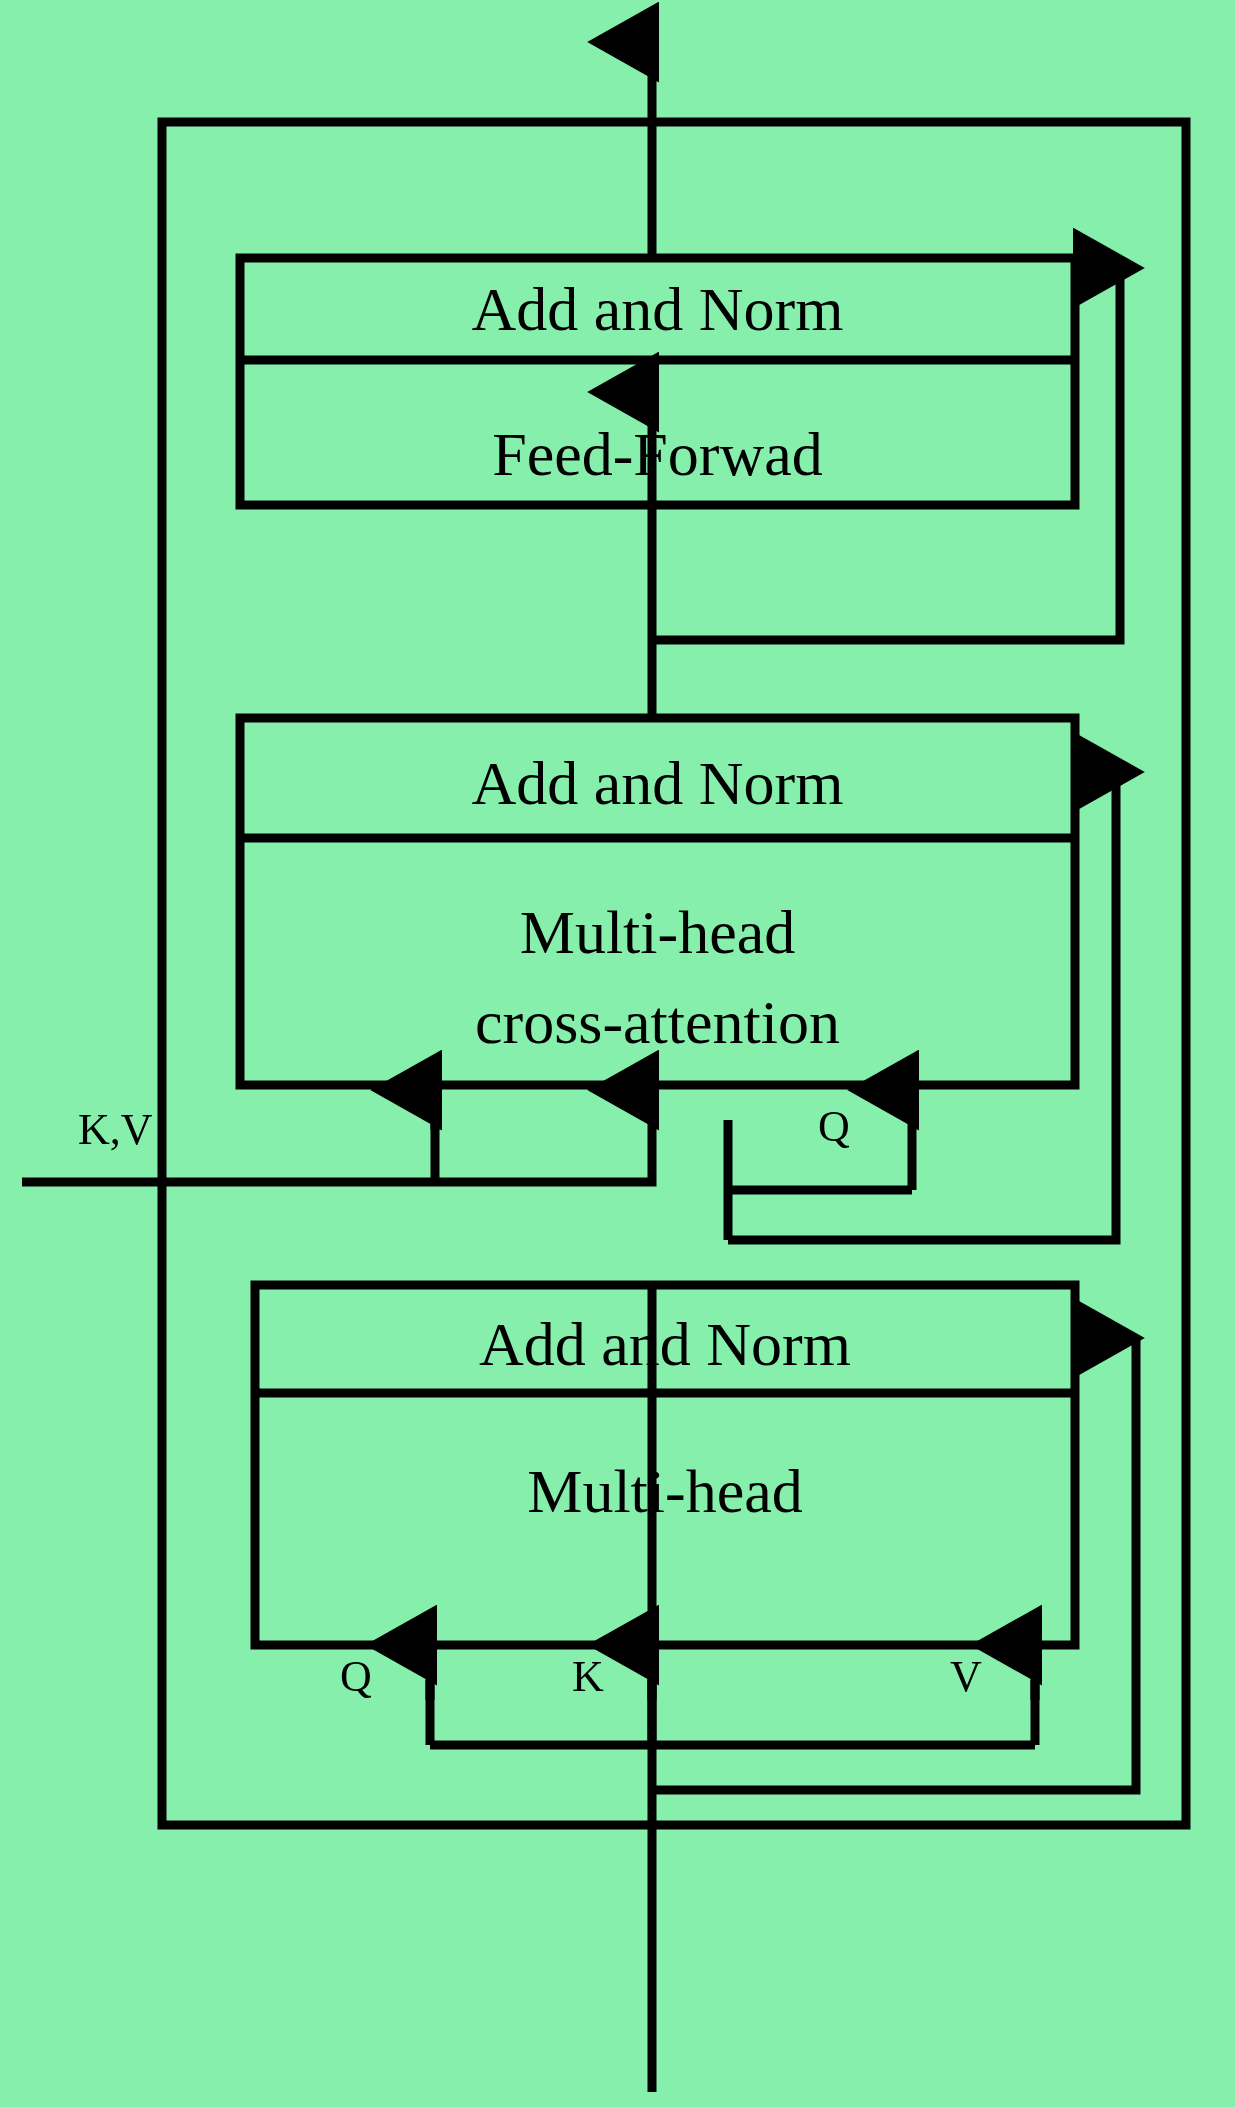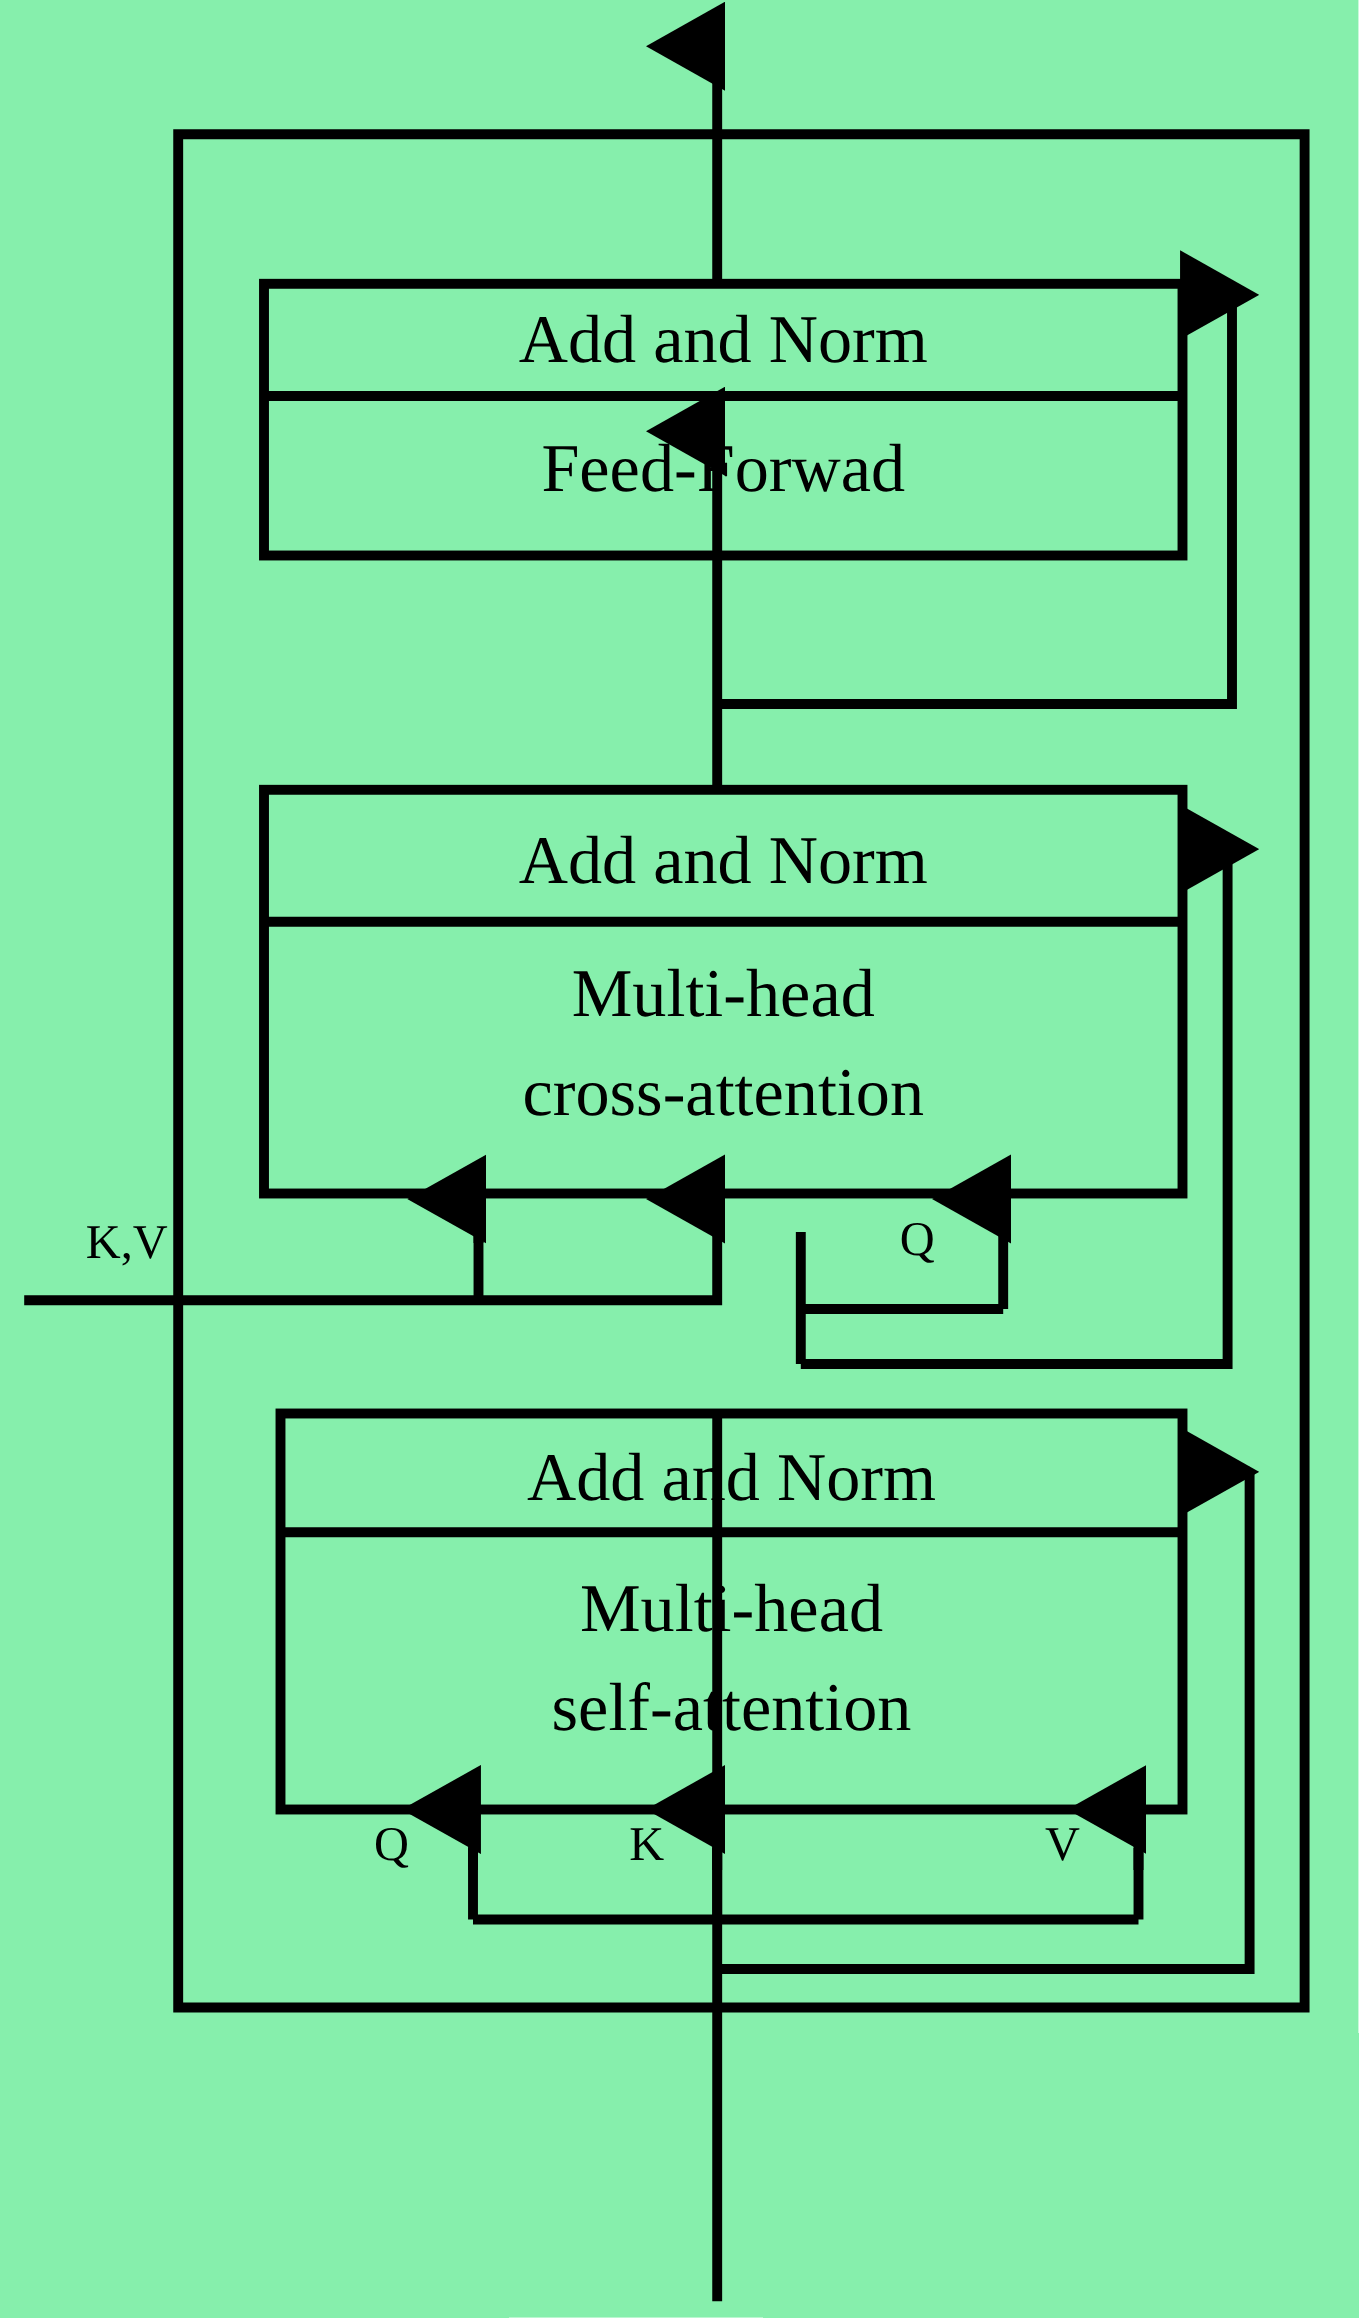--- a/index.html
+++ b/index.html
@@ -29,21 +29,21 @@
     white-space: nowrap;
     line-height: 1.0;
   }
   .sig-label {
     position: absolute;
     color: #000000;
     white-space: nowrap;
     line-height: 1.0;
   }
   .t-addnorm { font-size: 62px; }
-  .t-body    { font-size: 62px; }
+  .t-body    { font-size: 62px; margin-top: 28px; }
   .t-sig     { font-size: 44px; }
 </style>
 </head>
 <body>
 
 <div id="diagram-root">
 
   <svg id="diagram-svg" viewBox="0 0 1235 2107" xmlns="http://www.w3.org/2000/svg">
     <defs>
       <marker id="ah-up" markerWidth="9" markerHeight="8" refX="4.5" refY="7.2" orient="auto" markerUnits="strokeWidth">
@@ -130,21 +130,20 @@
 
   <div class="blk-label t-addnorm" style="left:240px; top:278px; width:835px;">Add and Norm</div>
   <div class="blk-label t-body" style="left:240px; top:395px; width:835px;">Feed-Forwad</div>
 
   <div class="blk-label t-addnorm" style="left:240px; top:752px; width:835px;">Add and Norm</div>
   <div class="blk-label t-body" style="left:240px; top:873px; width:835px;">Multi-head</div>
   <div class="blk-label t-body" style="left:240px; top:963px; width:835px;">cross-attention</div>
 
   <div class="blk-label t-addnorm" style="left:255px; top:1313px; width:820px;">Add and Norm</div>
   <div class="blk-label t-body" style="left:255px; top:1432px; width:820px;">Multi-head</div>
-  <div class="blk-label t-body" style="left:255px; top:1522px; width:820px;">self-attention</div>
 
   <div class="sig-label t-sig" style="left:78px; top:1108px;">K,V</div>
 
   <div class="sig-label t-sig" style="left:818px; top:1105px;">Q</div>
 
   <div class="sig-label t-sig" style="left:340px; top:1655px;">Q</div>
 
   <div class="sig-label t-sig" style="left:572px; top:1655px;">K</div>
 
   <div class="sig-label t-sig" style="left:950px; top:1655px;">V</div>

